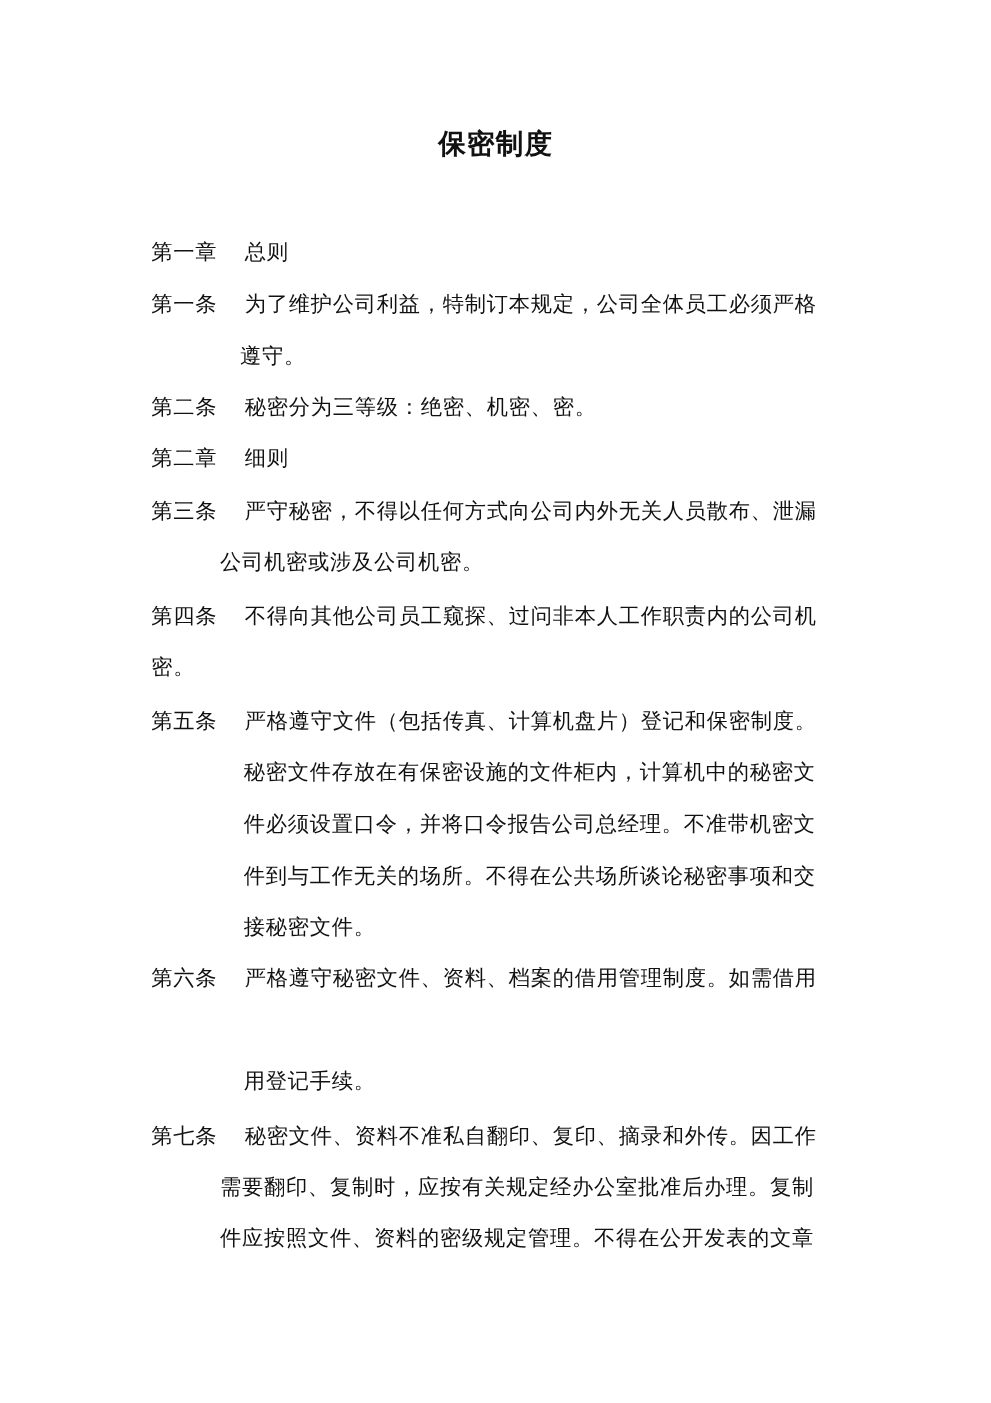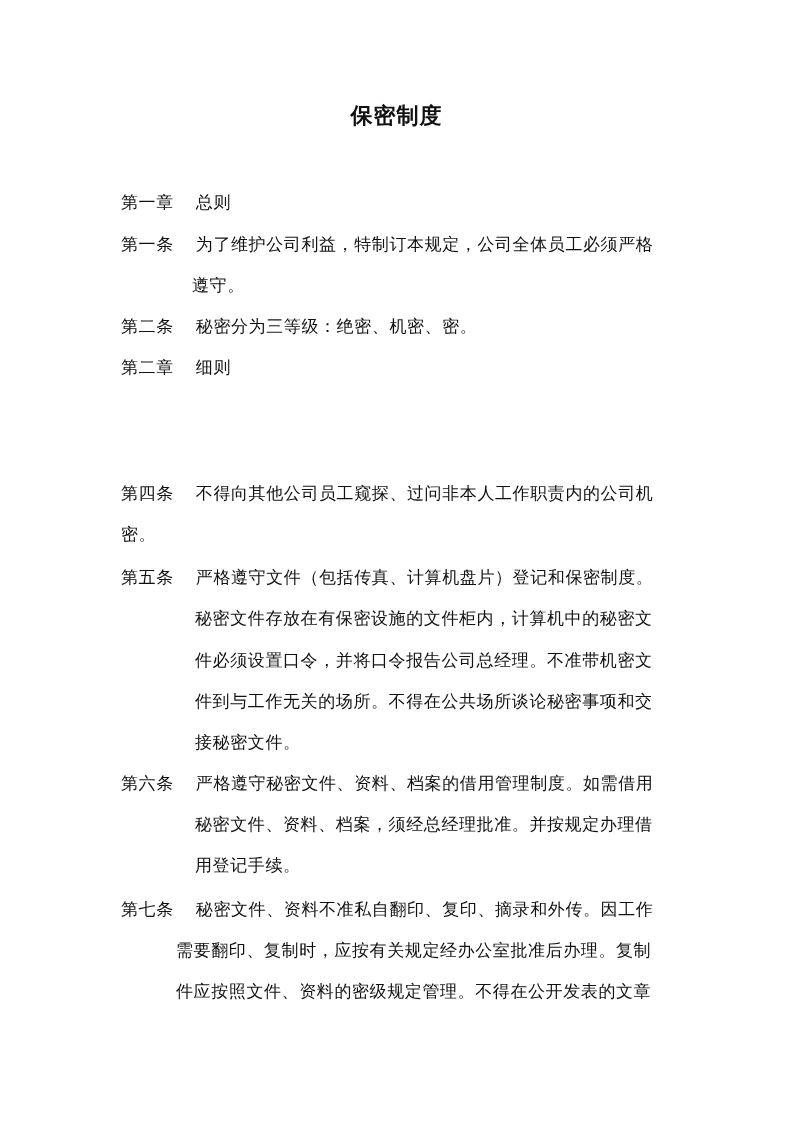--- a/index.html
+++ b/index.html
@@ -59,38 +59,41 @@
   <div class="line" style="left:192px; top:273px;">遵守。</div>
 
   <div class="line" style="left:121px; top:314px;">
     <span class="lbl">第二条</span><span>秘密分为三等级：绝密、机密、密。</span>
   </div>
 
   <div class="line" style="left:121px; top:355px;">
     <span class="lbl">第二章</span><span>细则</span>
   </div>
 
+  <div class="line" style="left:121px; top:397px;">
+    <span class="lbl">第三条</span><span>严守秘密，不得以任何方式向公司内外无关人员散布、泄漏</span>
+  </div>
+  <div class="line" style="left:176px; top:438px;">公司机密或涉及公司机密。</div>
 
   <div class="line" style="left:121px; top:481px;">
     <span class="lbl">第四条</span><span>不得向其他公司员工窥探、过问非本人工作职责内的公司机</span>
   </div>
   <div class="line" style="left:121px; top:522px;">密。</div>
 
   <div class="line" style="left:121px; top:565px;text-align:center;">
     <span class="lbl">第五条</span><span>严格遵守文件（包括传真、计算机盘片）登记和保密制度。</span>
   </div>
   <div class="line" style="left:195px; top:606px;">秘密文件存放在有保密设施的文件柜内，计算机中的秘密文</div>
   <div class="line" style="left:195px; top:648px;">件必须设置口令，并将口令报告公司总经理。不准带机密文</div>
   <div class="line" style="left:195px; top:689px;">件到与工作无关的场所。不得在公共场所谈论秘密事项和交</div>
   <div class="line" style="left:195px; top:730px;">接秘密文件。</div>
 
   <div class="line" style="left:121px; top:771px;">
     <span class="lbl">第六条</span><span>严格遵守秘密文件、资料、档案的借用管理制度。如需借用</span>
   </div>
-  <div class="line" style="left:195px; top:812px;">秘密文件、资料、档案，须经总经理批准。并按规定办理借</div>
   <div class="line" style="left:195px; top:853px;">用登记手续。</div>
 
   <div class="line" style="left:121px; top:897px;">
     <span class="lbl">第七条</span><span>秘密文件、资料不准私自翻印、复印、摘录和外传。因工作</span>
   </div>
   <div class="line" style="left:176px; top:979px;">件应按照文件、资料的密级规定管理。不得在公开发表的文章</div>
   <div class="line" style="left:176px; top:938px;">需要翻印、复制时，应按有关规定经办公室批准后办理。复制</div>
 
 </div>
 

